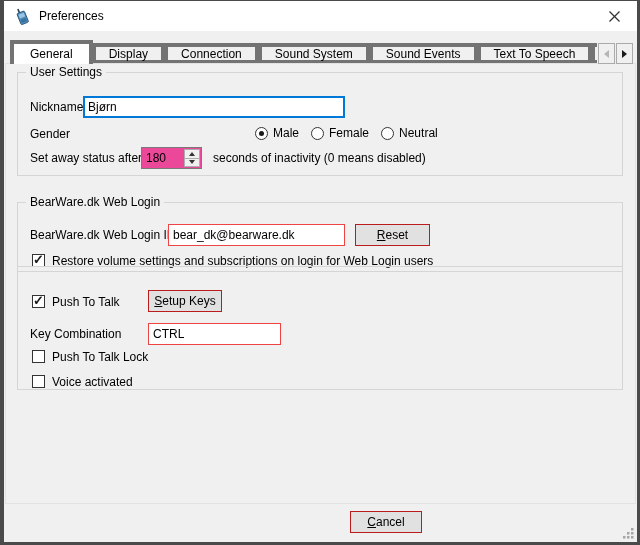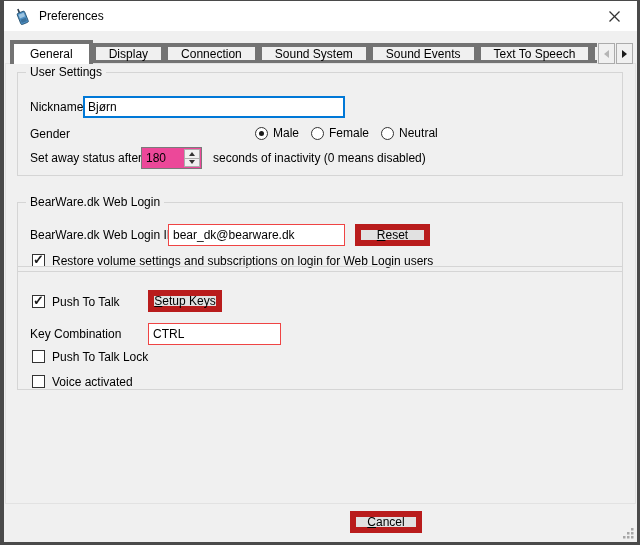--- a/index.html
+++ b/index.html
@@ -106,21 +106,21 @@
     background: #fff;
     font-family: "Liberation Sans", sans-serif;
     font-size: 12px;
     padding: 0 4px;
     outline: none;
   }
   .textbox.focused { border: 2px solid #0078d7; padding: 0 3px; }
   .btn {
     height: 22px;
     background: #e1e1e1;
-    border: 6px solid #b91c1c;
+    border: 1px solid #b91c1c;
     font-family: "Liberation Sans", sans-serif;
     font-size: 12px;
     display: inline-flex; align-items: center; justify-content: center;
     white-space: nowrap;
   }
   .btn.default { border: 2px solid #0078d7; margin-top: 48px; }
   .mnemonic { text-decoration: underline; }
   
   .checkbox {
     width: 13px; height: 13px; flex: none;

